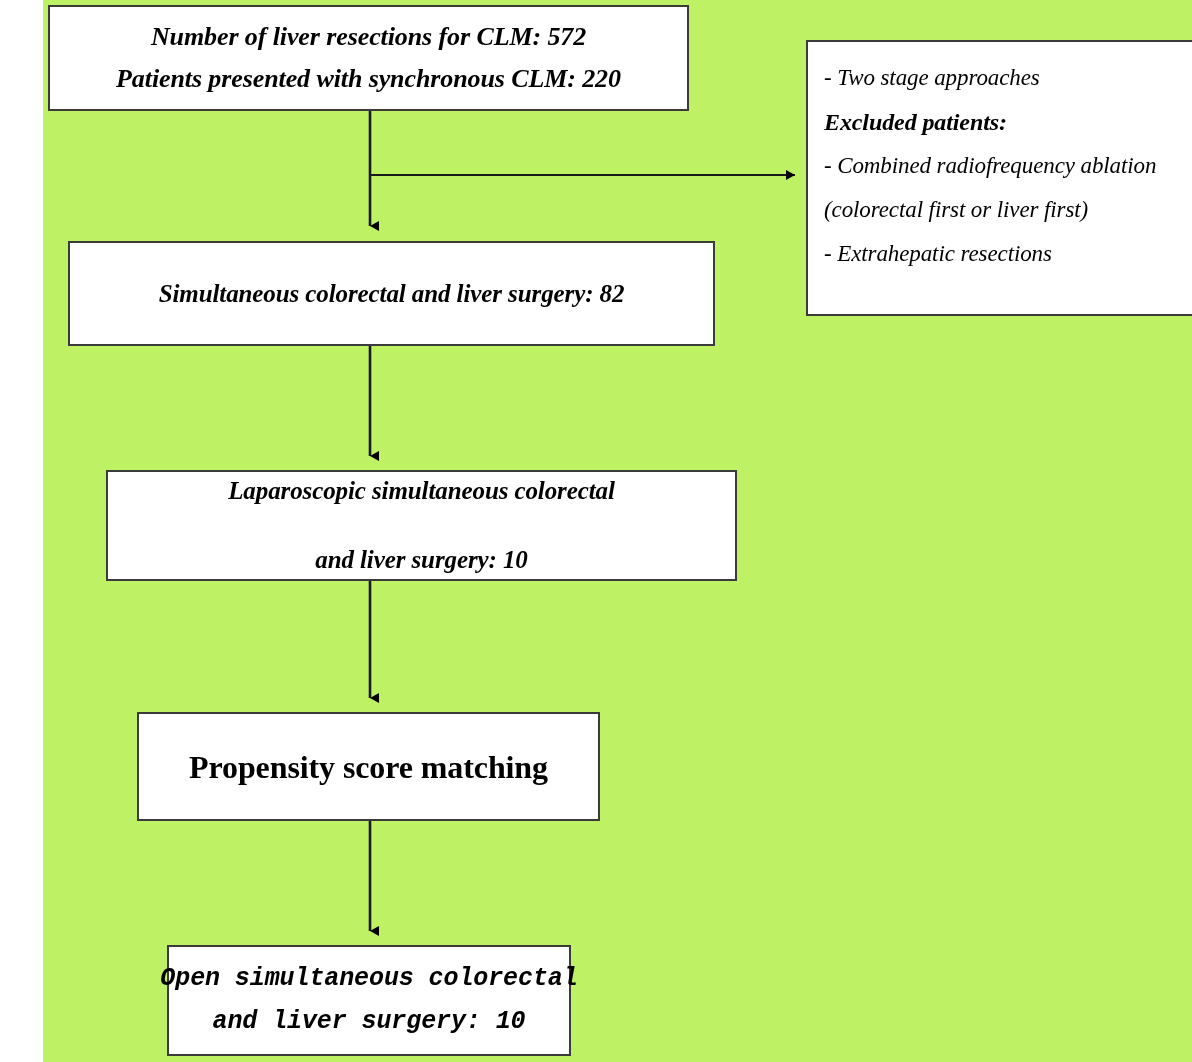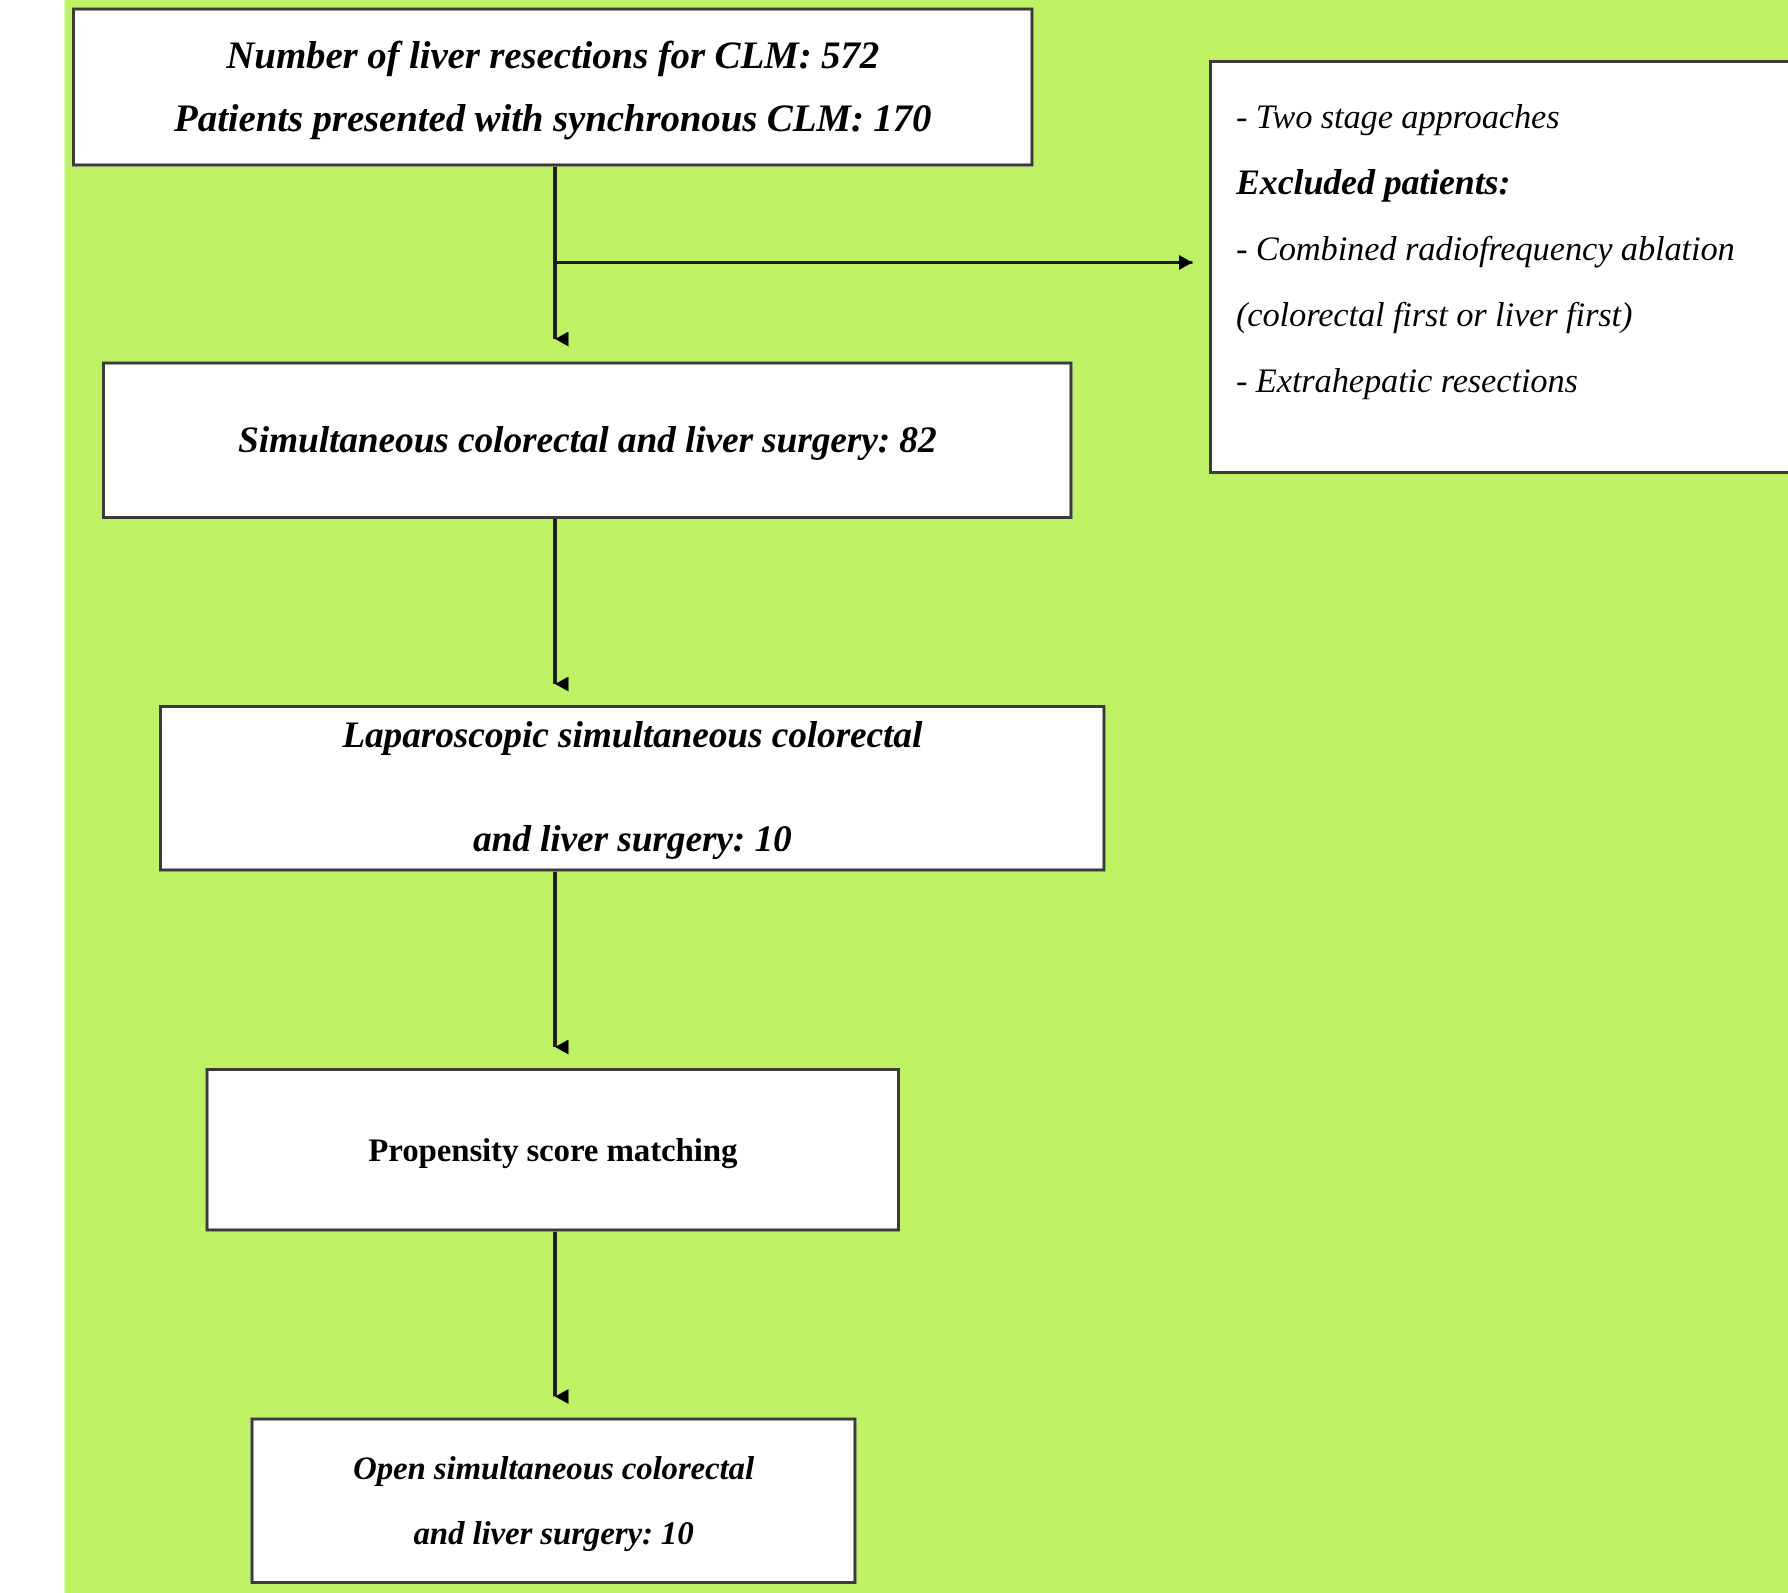--- a/index.html
+++ b/index.html
@@ -76,27 +76,27 @@
 
   #box-laparoscopic {
     left: 63px; top: 470px; width: 631px; height: 111px;
     justify-content: space-between;
   }
   #box-laparoscopic .node-line { font-size: 25px; line-height: 30px; }
 
   #box-psm {
     left: 94px; top: 712px; width: 463px; height: 109px;
   }
-  #box-psm .node-line { font-size: 22px; line-height: 30px; }
+  #box-psm .node-line { font-size: 32px; line-height: 30px; }
 
   #box-open {
     left: 124px; top: 945px; width: 404px; height: 111px;
     justify-content: space-evenly;
   }
-  #box-open .node-line { font-size: 22px; line-height: 30px; }
+  #box-open .node-line { font-size: 25px; line-height: 30px; font-family: Liberation Mono, monospace; }
 </style>
 </head>
 <body>
 
 <div id="flowchart">
 
   <svg id="connector-layer" viewBox="0 0 1192 1062" width="1192" height="1062">
     <defs>
       <marker id="arrowhead-down" markerWidth="10" markerHeight="9" refX="5" refY="9" orient="auto" markerUnits="userSpaceOnUse">
         <polygon points="0,0 10,0 5,9" fill="#000000"></polygon>
@@ -122,21 +122,21 @@
       <line x1="327" y1="581" x2="327" y2="698" stroke="#1a1a1a" stroke-width="2.6" marker-end="url(#arrowhead-down)"></line>
     </g>
 
     <g>
       <line x1="327" y1="821" x2="327" y2="931" stroke="#1a1a1a" stroke-width="2.6" marker-end="url(#arrowhead-down)"></line>
     </g>
   </svg>
 
   <div class="node-box" id="box-total-resections">
     <span class="node-line bi">Number of liver resections for CLM: 572</span>
-    <span class="node-line bi">Patients presented with synchronous CLM: 170</span>
+    <span class="node-line bi">Patients presented with synchronous CLM: 220</span>
   </div>
 
   <div class="node-box" id="box-excluded">
     <span class="node-line it">- Two stage approaches</span>
     <span class="node-line bi excl-title">Excluded patients:</span>
     <span class="node-line it">- Combined radiofrequency ablation</span>
     <span class="node-line it">(colorectal first or liver first)</span>
     <span class="node-line it">- Extrahepatic resections</span>
   </div>
 

